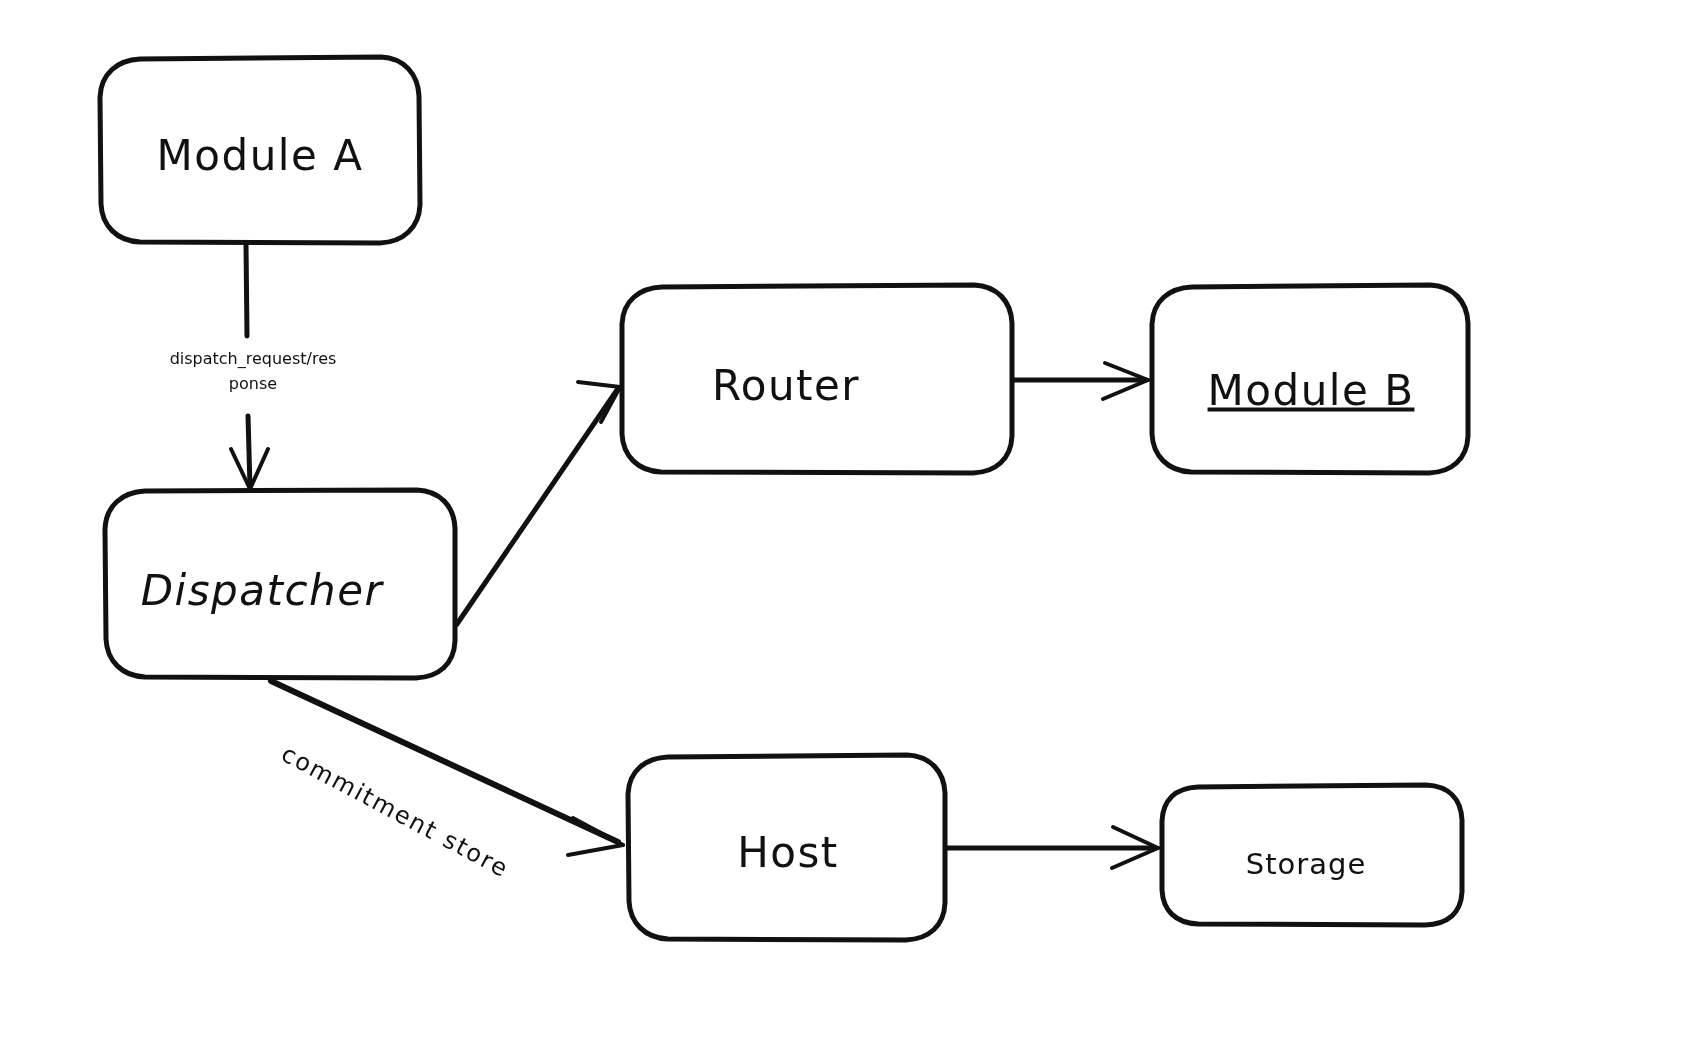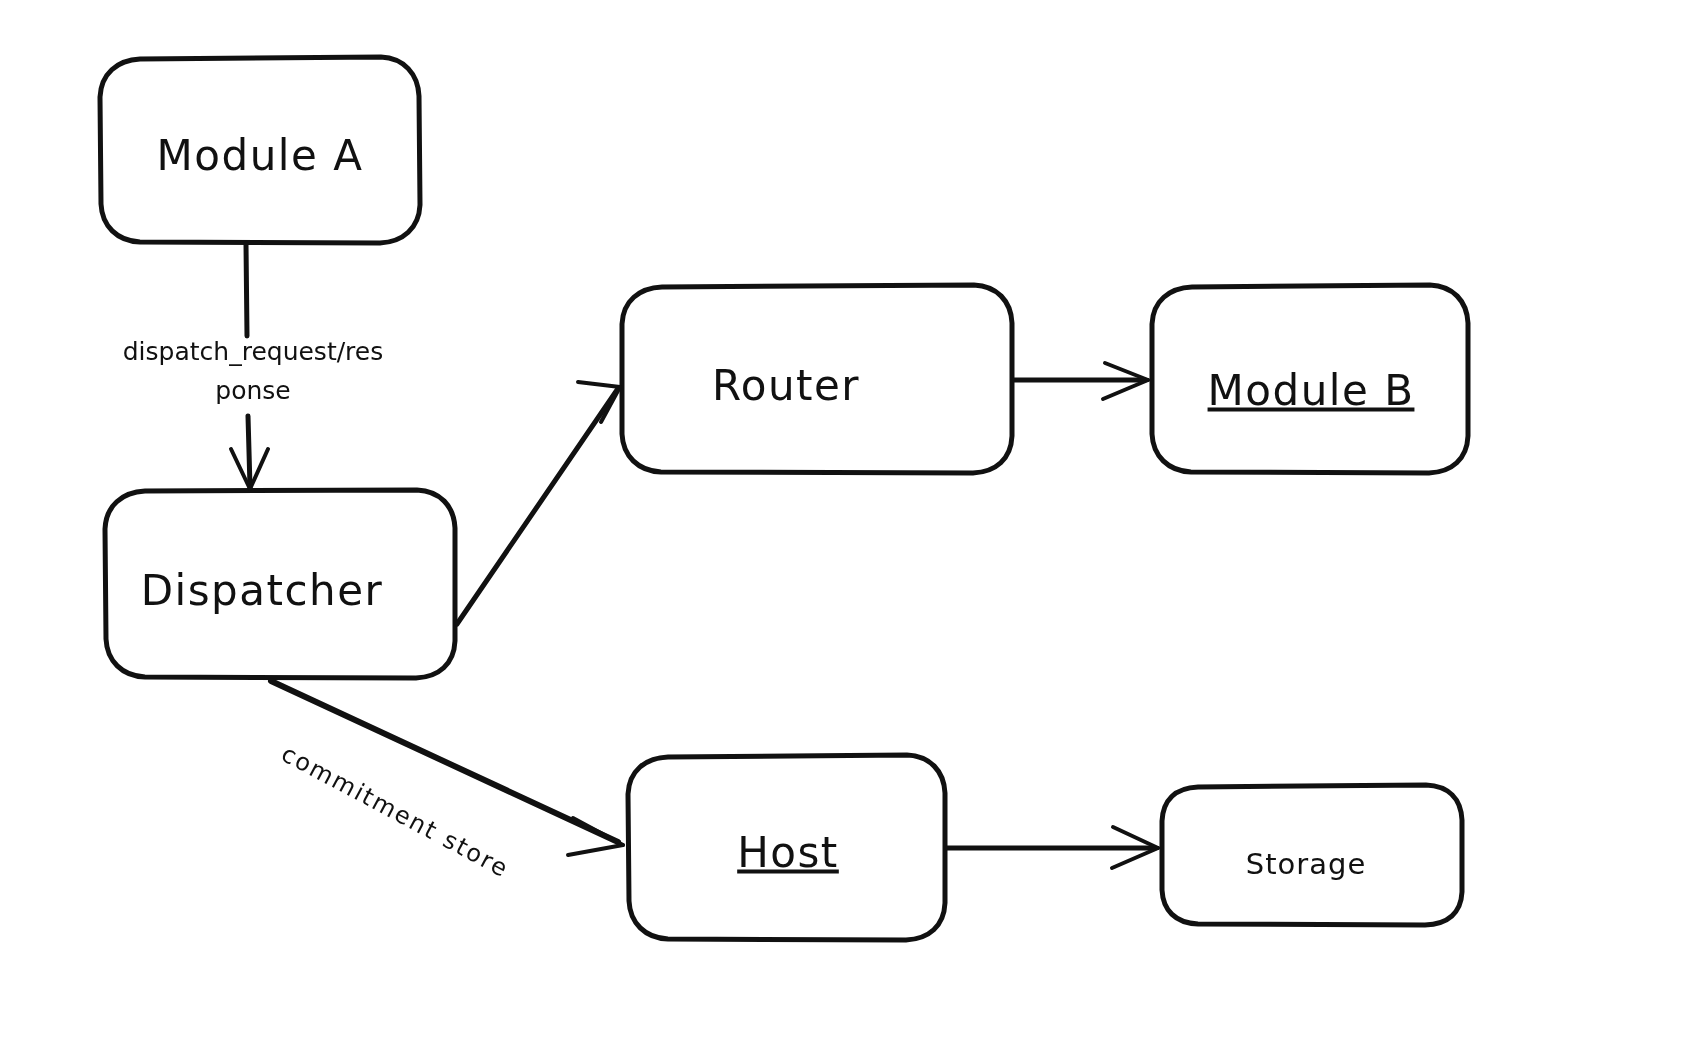--- a/index.html
+++ b/index.html
@@ -40,21 +40,21 @@
   .node-label.small {
     font-size: 29px;
     letter-spacing: 1px;
     text-align: center;
   }
   .edge-label {
     position: absolute;
     transform: translate(-50%, -50%);
     color: #111111;
     font-family: "DejaVu Sans", sans-serif;
-    font-size: 25px;
+    font-size: 16px;
     line-height: 1.55;
     text-align: center;
     white-space: pre-line;
     pointer-events: none;
   }
   .edge-label.rotated {
     transform: translate(-50%, -50%) rotate(28deg);
     font-size: 24px;
     letter-spacing: 2px;
   }
@@ -173,27 +173,27 @@
         <path d="M 947 848 L 1155 848"></path>
         <path d="M 1113 827 L 1158 848" stroke-width="4"></path>
         <path d="M 1112 868 L 1158 848" stroke-width="4"></path>
       </g>
 
     </g>
   </svg>
 
   <div class="node-label" style="left:260px; top:155px;">Module A</div>
 
-  <div class="node-label" style="left:262px; top:590px;">Dispatcher</div>
+  <div class="node-label" style="left:262px; top:590px;font-style:italic;">Dispatcher</div>
 
   <div class="node-label" style="left:786px; top:385px;text-align:center;">Router</div>
 
   <div class="node-label" style="left:1311px; top:390px;text-decoration:underline;">Module B</div>
 
-  <div class="node-label" style="left:788px; top:852px;text-decoration:underline;">Host</div>
+  <div class="node-label" style="left:788px; top:852px;">Host</div>
 
   <div class="node-label small" style="left:1306px; top:864px;">Storage</div>
 
   <div class="edge-label" style="left:253px; top:372px;">dispatch_request/res
 ponse</div>
 
   <div class="edge-label rotated" style="left:395px; top:812px;">commitment store</div>
 
 </div>
 

